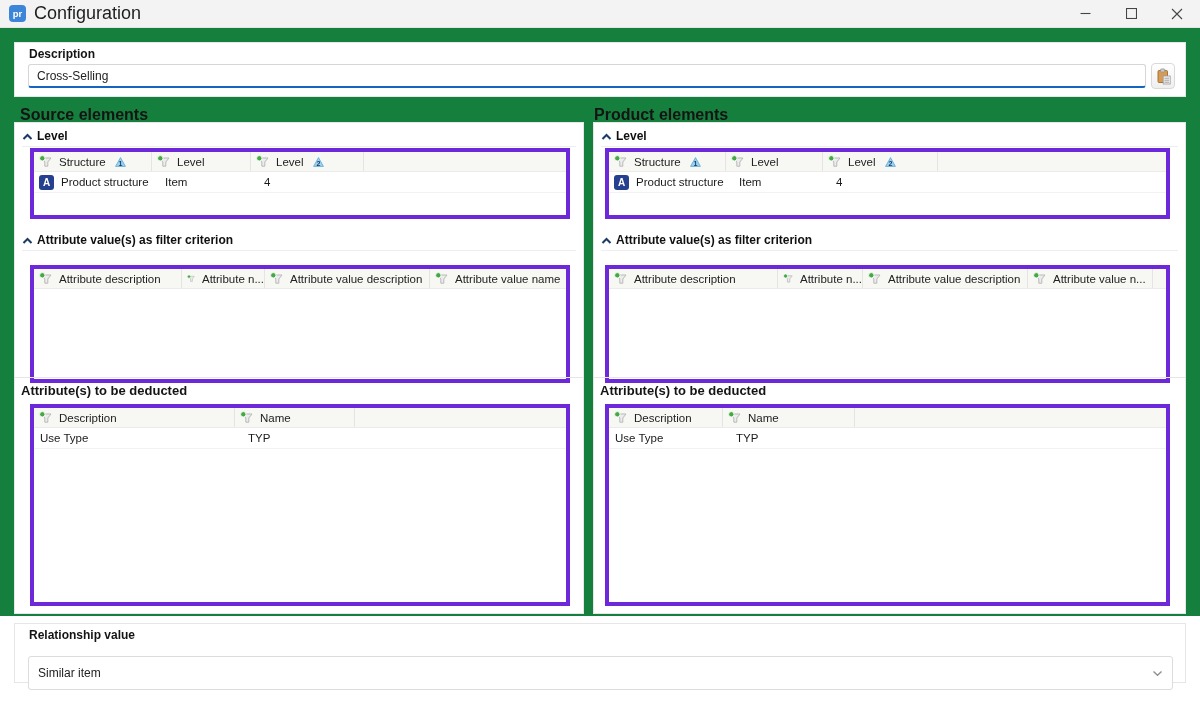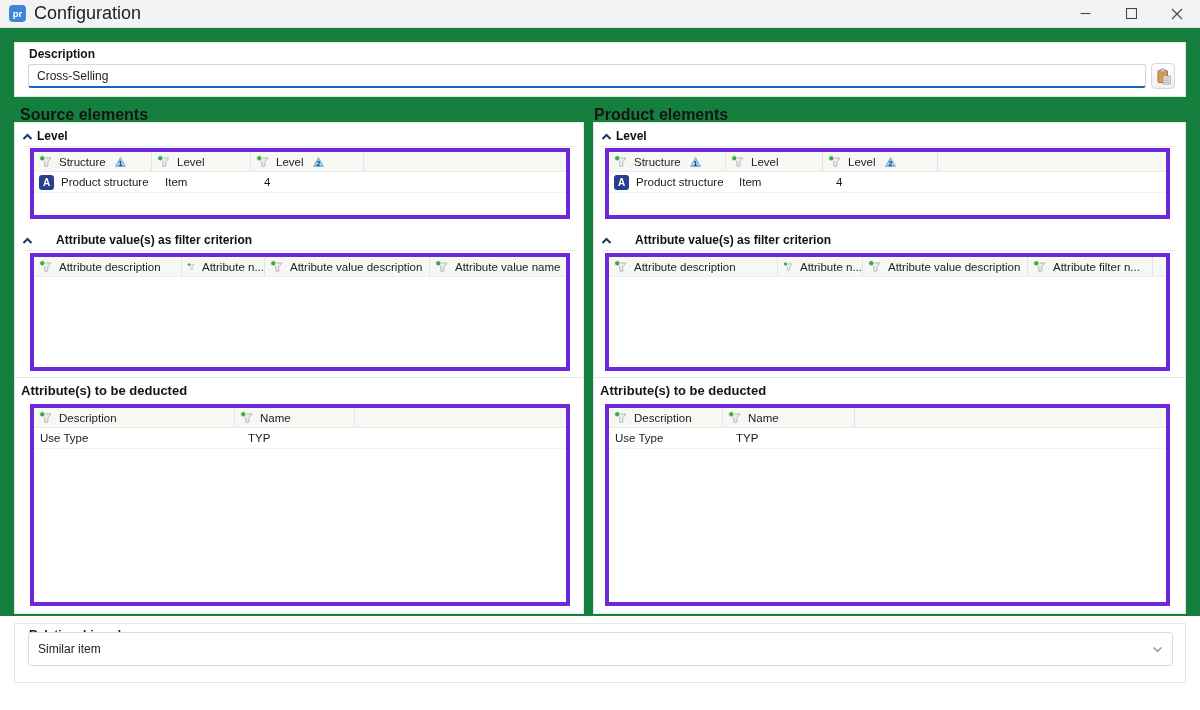--- a/index.html
+++ b/index.html
@@ -22,50 +22,50 @@
   #rel-group  { top:623px; height:60px; }
   .group-label { position:absolute; left:14px; top:4px; font-weight:bold; font-size:12px; color:#141414; }
 
   .desc-input { position:absolute; left:13px; top:21px; width:1118px; height:24px;
     border:1px solid #d6d6d6; border-bottom:2px solid #1565c0; border-radius:3px;
     background:#fff; font-family:"Liberation Sans",sans-serif; font-size:12px; color:#222; padding:8px 8px; outline:none; }
   .paste-btn { position:absolute; left:1136px; top:20px; width:24px; height:26px;
     border:1px solid #d9d9d9; border-radius:4px; background:linear-gradient(#ffffff,#efefef);
     display:flex; align-items:center; justify-content:center; }
 
-  .rel-select { position:absolute; left:13px; top:8px; width:1145px; height:23px;
+  .rel-select { position:absolute; left:13px; top:32px; width:1145px; height:23px;
     border:1px solid #dcdcdc; border-radius:3px; background:#fff; display:flex; align-items:center;
     font-size:12px; color:#222; padding:16px 9px; }
   .rel-select .chev { margin-left:auto; display:flex; align-items:center; }
 
   
   .panel-title { position:absolute; top:106px; font-weight:bold; font-size:16px; color:#141414; }
   #src-title { left:20px; }
   #tgt-title { left:594px; }
 
   
   .panel { position:absolute; top:122px; height:492px; border:1px solid #e6e6e6; background:#fff; }
   #panel-left  { left:14px;  width:570px; }
   #panel-right { left:593px; width:593px; }
 
   .sec-head { position:absolute; left:7px; right:7px; height:21px; border-bottom:1px solid #eeeeee;
     display:flex; align-items:center; font-weight:bold; font-size:12px; color:#101010; cursor:default; }
   .sec-head .caret { margin-right:4px; margin-top:1px; }
   .sec-level  { top:3px; }
-  .sec-filter { top:107px;gap:19px; }
+  .sec-filter { top:107px; }
 
   .panel-divider { position:absolute; left:0; right:0; top:254px; border-top:1px solid #e6e6e6; }
   .deducted-title { position:absolute; left:6px; top:260px; font-weight:bold; font-size:13px; color:#141414; }
 
   
   .tbl { position:absolute; background:#fff; border:4px solid #6d28d9; overflow:hidden; }
   #panel-left  .tbl { left:15px; width:540px; }
   #panel-right .tbl { left:11px; width:565px; }
   .tbl-level    { top:25px;  height:71px; }
-  .tbl-filter   { top:130px; height:118px; }
+  .tbl-filter   { top:142px; height:118px; }
   .tbl-deducted { top:281px; height:202px; }
 
   .thead { display:flex; height:20px; background:#f7f7f4; border-bottom:1px solid #ebebeb; }
   .th { display:flex; align-items:center; padding-left:5px; border-right:1px solid #e4e4e4;
     font-size:11.5px; color:#222; white-space:nowrap; overflow:hidden; flex:none; }
   .th .lbl { margin-left:7px; }
   .th .sort { margin-left:9px; flex:none; }
   .th.fill { flex:1 1 auto; border-right:none; padding-left:0; }
 
   .trow { display:flex; height:21px; align-items:center; font-size:11.5px; color:#1a1a1a;
@@ -332,21 +332,21 @@
               <path d="M2.5 3 L12 3 L8.8 7 L8.8 11.2 L5.8 11.2 L5.8 7 Z" fill="#ececec" stroke="#b9b9b9" stroke-width="1"></path>
               <circle cx="3.3" cy="3.3" r="2.7" fill="#45a844" stroke="#ffffff" stroke-width="0.9"></circle>
             </svg>
           <span class="lbl">Attribute value description</span>
         </div>
         <div class="th c4">
           <svg width="13" height="13" viewBox="0 0 13 13">
               <path d="M2.5 3 L12 3 L8.8 7 L8.8 11.2 L5.8 11.2 L5.8 7 Z" fill="#ececec" stroke="#b9b9b9" stroke-width="1"></path>
               <circle cx="3.3" cy="3.3" r="2.7" fill="#45a844" stroke="#ffffff" stroke-width="0.9"></circle>
             </svg>
-          <span class="lbl">Attribute filter n...</span>
+          <span class="lbl">Attribute value n...</span>
         </div>
         <div class="th fill"></div>
       </div>
     </div>
 
     <div class="panel-divider"></div>
     <div class="deducted-title">Attribute(s) to be deducted</div>
 
     <div class="tbl tbl-deducted">
       <div class="thead">

